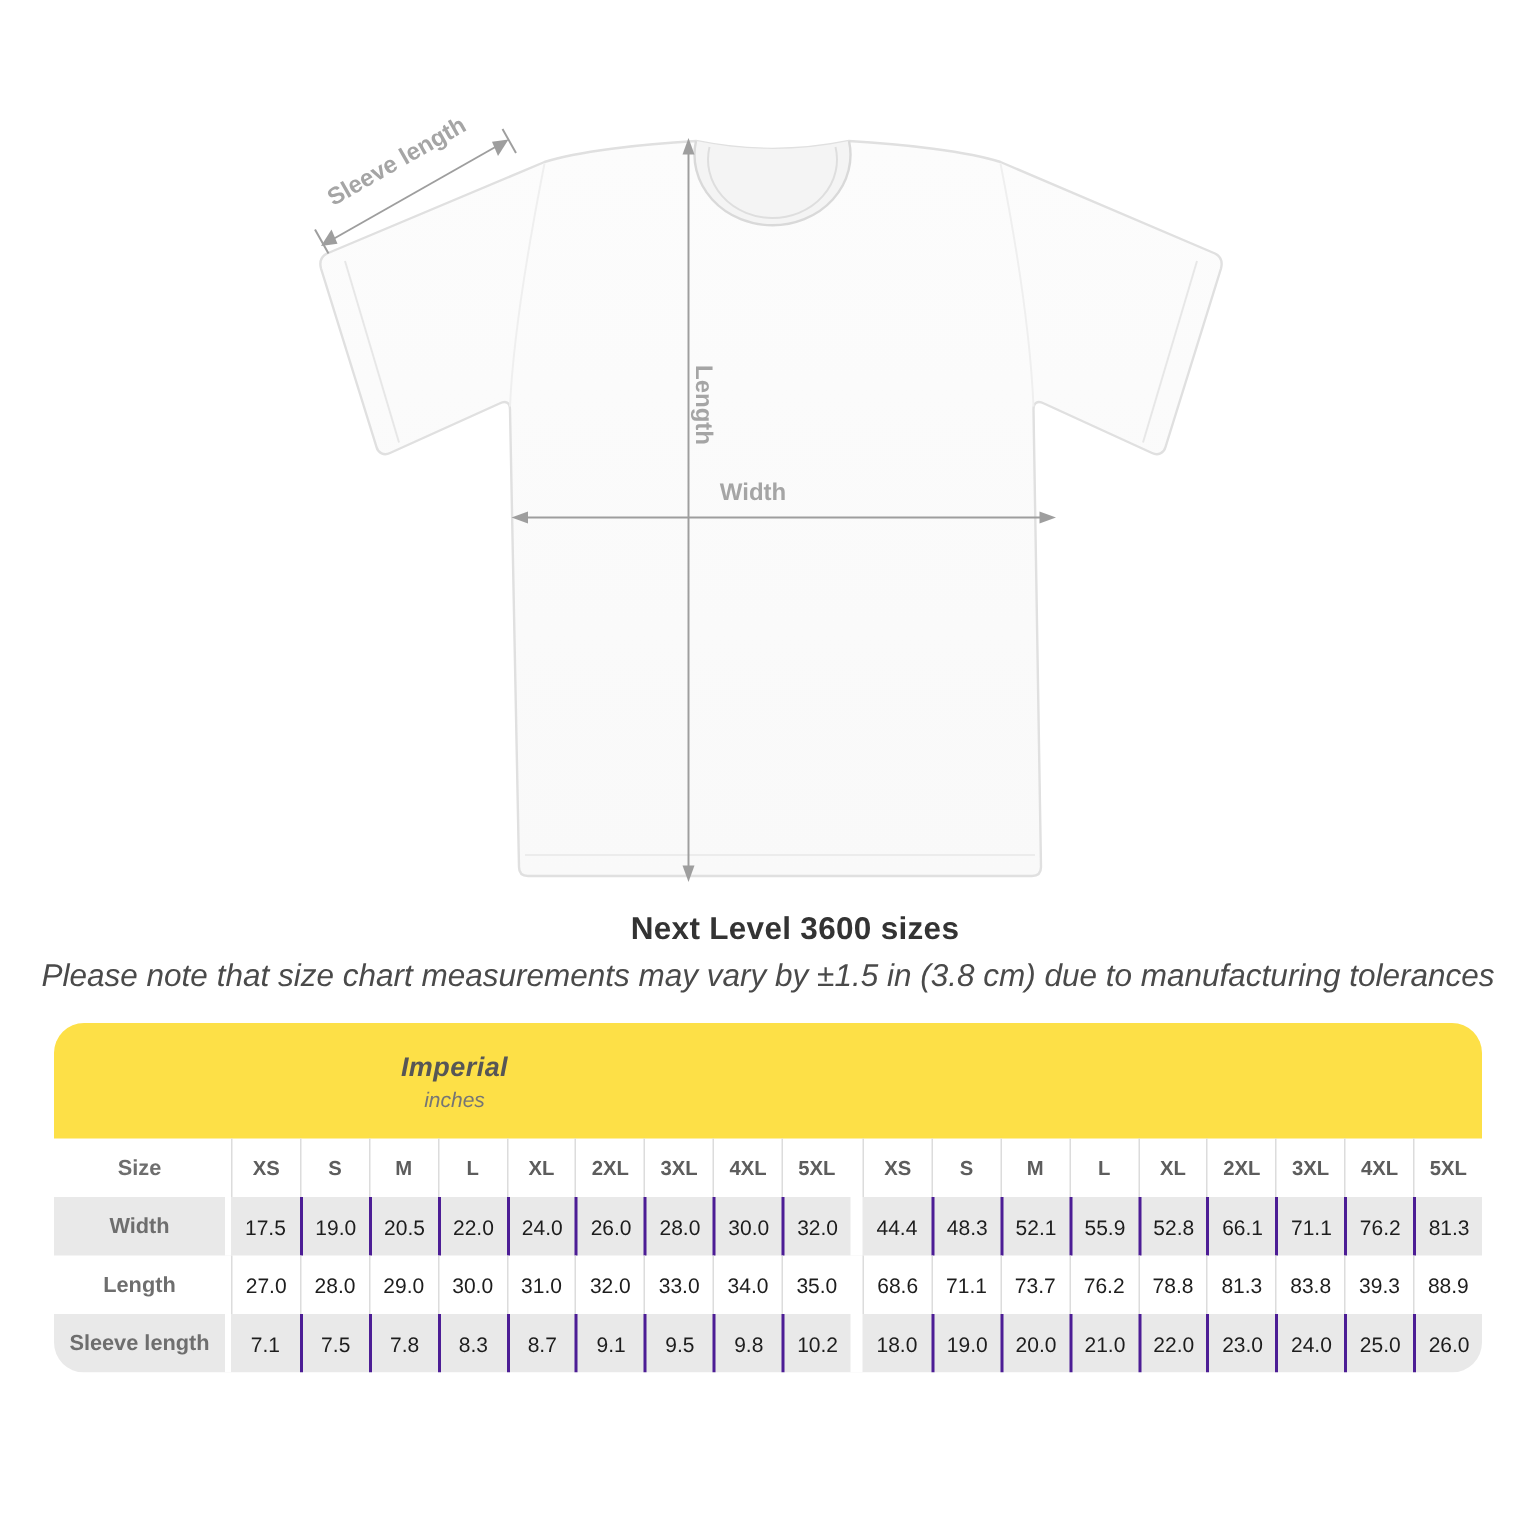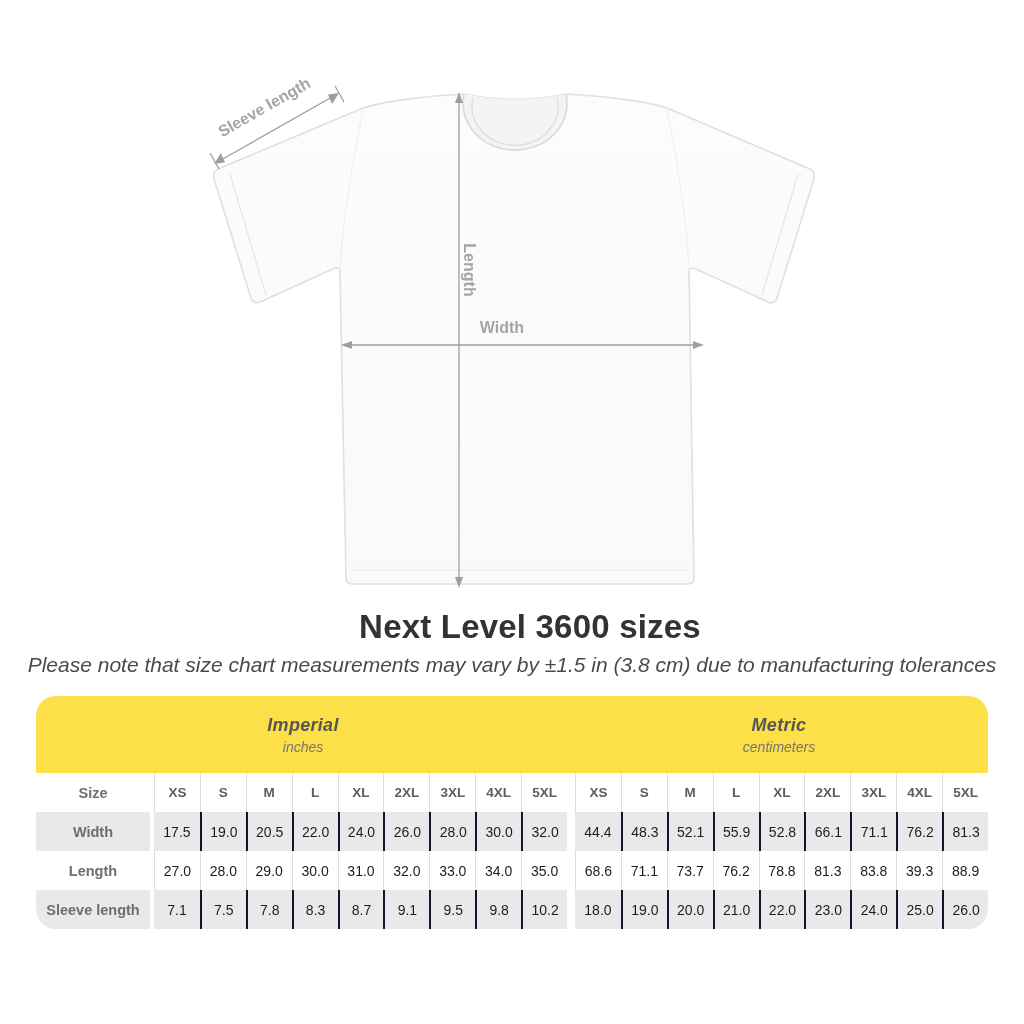--- a/index.html
+++ b/index.html
@@ -8,21 +8,21 @@
 
   .page { width:1024px; height:1024px; position:relative; }
 
   
   .diagram { width:1024px; height:602px; position:relative; }
   .diagram svg { display:block; }
   .dim-label { font-family:"Liberation Sans", sans-serif; font-weight:bold;
                font-size:16px; fill:#a5a5a5; }
 
   
-  .page-title { text-align:center; font-size:33px; font-weight:bold; color:#333;
+  .page-title { text-align:center; font-size:21px; font-weight:bold; color:#333;
                 margin-top:6px; letter-spacing:0.2px;padding-left:36px; }
   .page-note  { text-align:center; font-style:italic; font-size:21px; color:#4a4a4a;
                 margin-top:7px; }
 
   
   .size-table { width:952px; margin:19px auto 0; border-radius:20px; overflow:hidden; }
 
   .band { height:77px; background:#fde047; display:flex; }
   .band .half { display:flex; flex-direction:column; align-items:center;
                 justify-content:center; }
@@ -31,21 +31,21 @@
   .sysname { font-weight:bold; font-style:italic; font-size:18px; color:#565656;
              letter-spacing:0.3px; }
   .sysunit { font-style:italic; font-size:14px; color:#757575; margin-top:3px; }
 
   .trow { display:grid; grid-template-columns:114px 4px repeat(9,1fr) 8px repeat(9,1fr);
           height:39px; }
   .cell { display:flex; align-items:center; justify-content:center;
           font-size:14px; color:#1d1d1d; }
   .trow.r-gray { background:#e9e9e9; }
   .trow.r-gray .sp { background:#fff; }
-  .trow.r-gray .d { border-left:2px solid #0f172a; }
+  .trow.r-gray .d { border-left:2px solid #4c1d95; }
   .trow.r-gray .d.first { border-left:none;border-radius:21px; }
   .trow.r-white .d { border-left:1px solid #dcdcdc; }
   .trow.head .d { font-weight:bold; color:#5d5d5d; font-size:13.5px; }
   .cell.lbl { font-weight:bold; color:#6e6e6e; font-size:14.5px; }
 </style>
 </head>
 <body>
 
 <div class="page">
 
@@ -120,24 +120,20 @@
 
   <div class="page-title">Next Level 3600 sizes</div>
   <div class="page-note">Please note that size chart measurements may vary by ±1.5 in (3.8 cm) due to manufacturing tolerances</div>
 
   <div class="size-table">
     <div class="band">
       <div class="half imp">
         <div class="sysname">Imperial</div>
         <div class="sysunit">inches</div>
       </div>
-      <div class="half met">
-        <div class="sysname">Metric</div>
-        <div class="sysunit">centimeters</div>
-      </div>
     </div>
     <div>
         <div class="trow r-white head">
           <div class="cell lbl">Size</div>
           <div class="cell sp"></div>
           <div class="cell d first">XS</div>
           <div class="cell d">S</div>
           <div class="cell d">M</div>
           <div class="cell d">L</div>
           <div class="cell d">XL</div>

